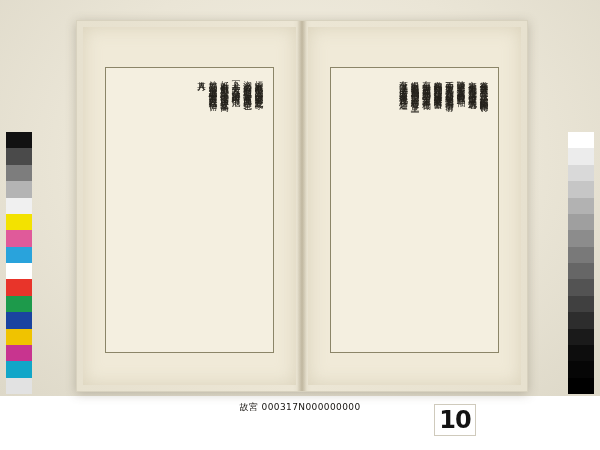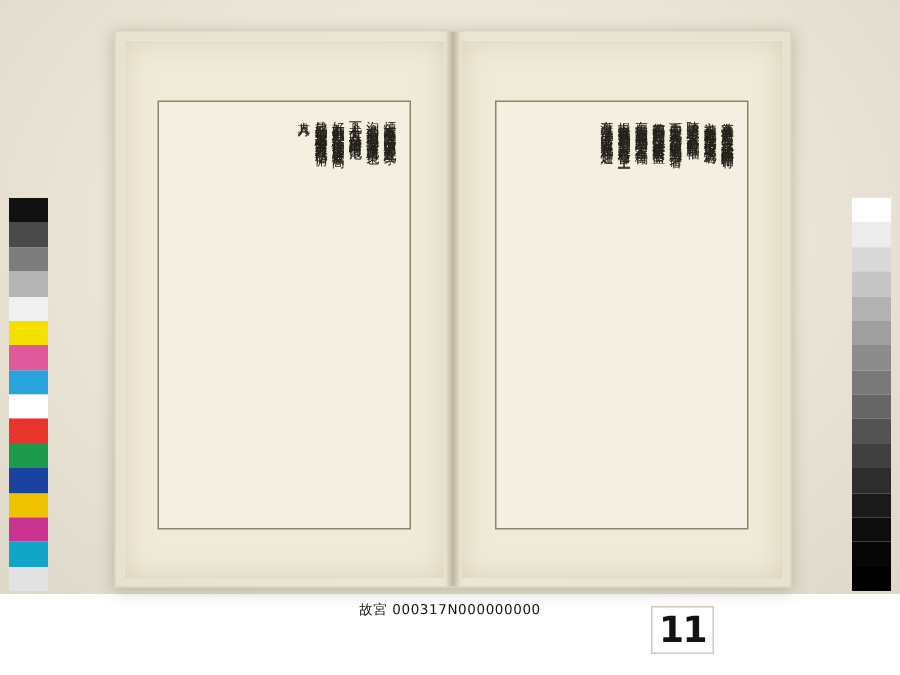--- a/index.html
+++ b/index.html
@@ -223,16 +223,16 @@
     </div>
 
     <div class="gutter"></div>
   </div>
 
   <div class="caption">
     <div class="caption-line">故宮 000317N000000000</div>
   </div>
 
   <div class="page-number-box">
-    <span>11</span>
+    <span>10</span>
   </div>
 
 </div>
 
 </body></html>

